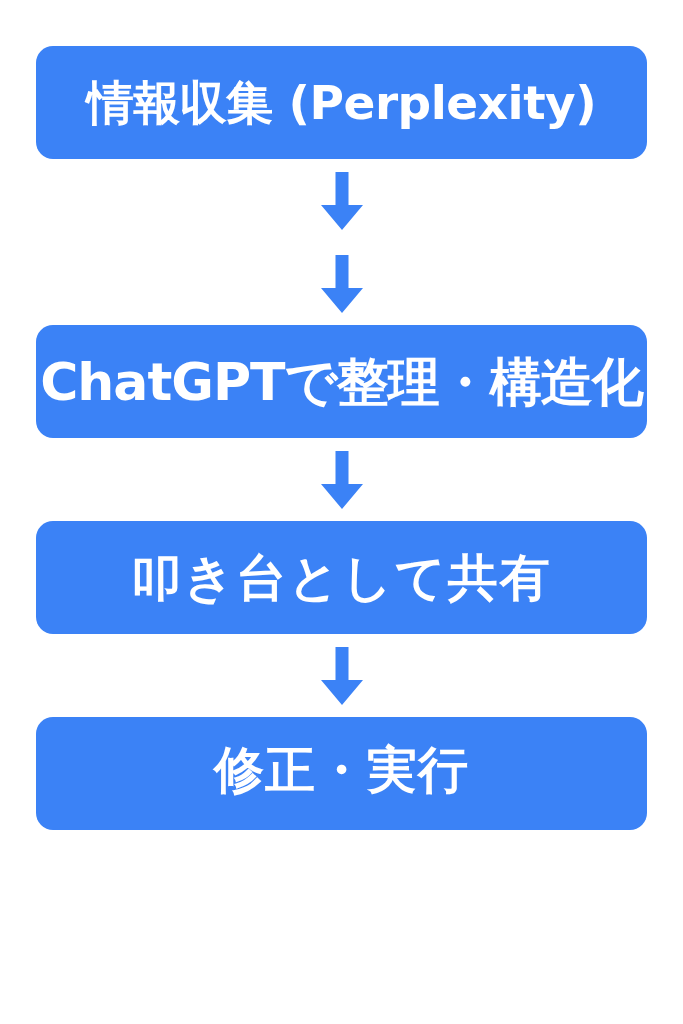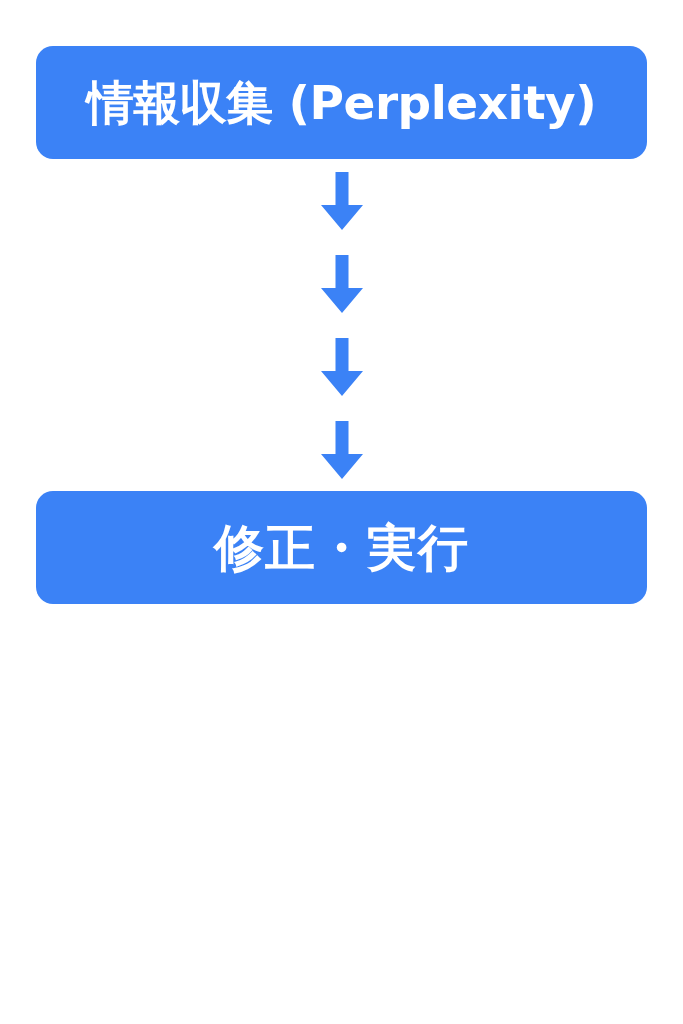--- a/index.html
+++ b/index.html
@@ -45,21 +45,21 @@
     line-height: 1;
     white-space: nowrap;
     text-align: center;
   }
 
   
   .step-1 .flow-step-label { font-size: 47px; }
   .step-2 .flow-step-label { font-size: 50px; letter-spacing: 0px; }
   .step-3 .flow-step-label { font-size: 52px; letter-spacing: -1px; }
   .step-4 .flow-step-label { font-size: 50px; letter-spacing: 2px; }
-  .step-5 .flow-step-label { font-size: 50px; letter-spacing: 1px; }
+  .step-5 .flow-step-label { font-size: 50px; letter-spacing: 1px; font-family: Liberation Mono, monospace; }
 
   .flow-arrow {
     width: 42px;
     height: 58px;
     margin: 13px 0 12px 0;
     flex: none;
     display: block;
   }
 </style>
 </head>
@@ -73,25 +73,31 @@
 
   <svg class="flow-arrow" viewBox="0 0 42 58" aria-hidden="true">
     <polygon points="14.5,0 27.5,0 27.5,33 42,33 21,58 0,33 14.5,33" fill="#3b82f6"></polygon>
   </svg>
 
 
   <svg class="flow-arrow" viewBox="0 0 42 58" aria-hidden="true">
     <polygon points="14.5,0 27.5,0 27.5,33 42,33 21,58 0,33 14.5,33" fill="#3b82f6"></polygon>
   </svg>
 
+  <div class="flow-step step-3">
+    <span class="flow-step-label">ChatGPTで整理・構造化</span>
+  </div>
 
   <svg class="flow-arrow" viewBox="0 0 42 58" aria-hidden="true">
     <polygon points="14.5,0 27.5,0 27.5,33 42,33 21,58 0,33 14.5,33" fill="#3b82f6"></polygon>
   </svg>
 
+  <div class="flow-step step-4">
+    <span class="flow-step-label">叩き台として共有</span>
+  </div>
 
   <svg class="flow-arrow" viewBox="0 0 42 58" aria-hidden="true">
     <polygon points="14.5,0 27.5,0 27.5,33 42,33 21,58 0,33 14.5,33" fill="#3b82f6"></polygon>
   </svg>
 
   <div class="flow-step step-5">
     <span class="flow-step-label">修正・実行</span>
   </div>
 
 </div>

